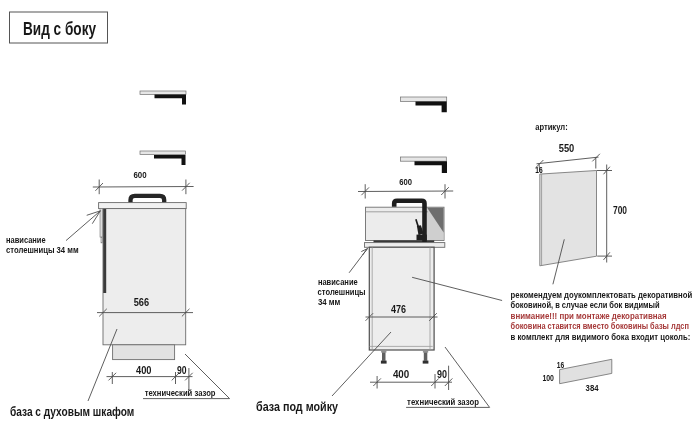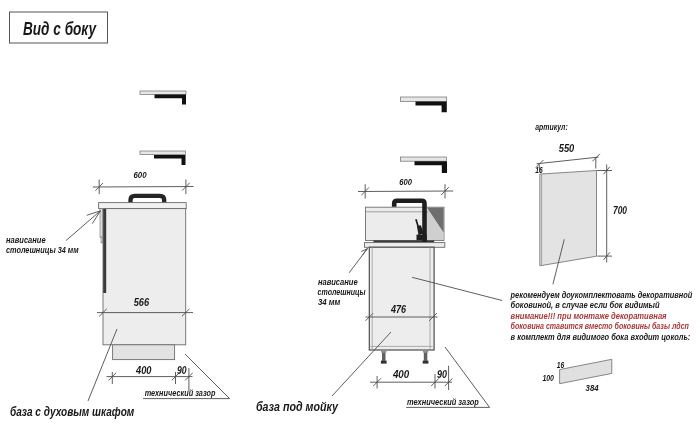--- a/index.html
+++ b/index.html
@@ -1,16 +1,16 @@
 <!DOCTYPE html>
 <html><head>
 <meta charset="utf-8">
 <style>
 html,body{margin:0;padding:0;background:#ffffff;}
-#canvas{position:relative;width:700px;height:428px;background:#ffffff;overflow:hidden;transform:translateZ(0);font-style:italic;}
+#canvas{position:relative;width:700px;height:428px;background:#ffffff;overflow:hidden;transform:translateZ(0);}
 svg{position:absolute;left:0;top:0;}
 text{font-family:"Liberation Sans",sans-serif;font-weight:bold;fill:#181818;}
 .dim{stroke:#4d4d4d;stroke-width:0.9;fill:none;}
 </style>
 </head>
 <body>
 <div id="canvas">
 <svg width="700" height="428" viewBox="0 0 700 428">
 
 <g>

